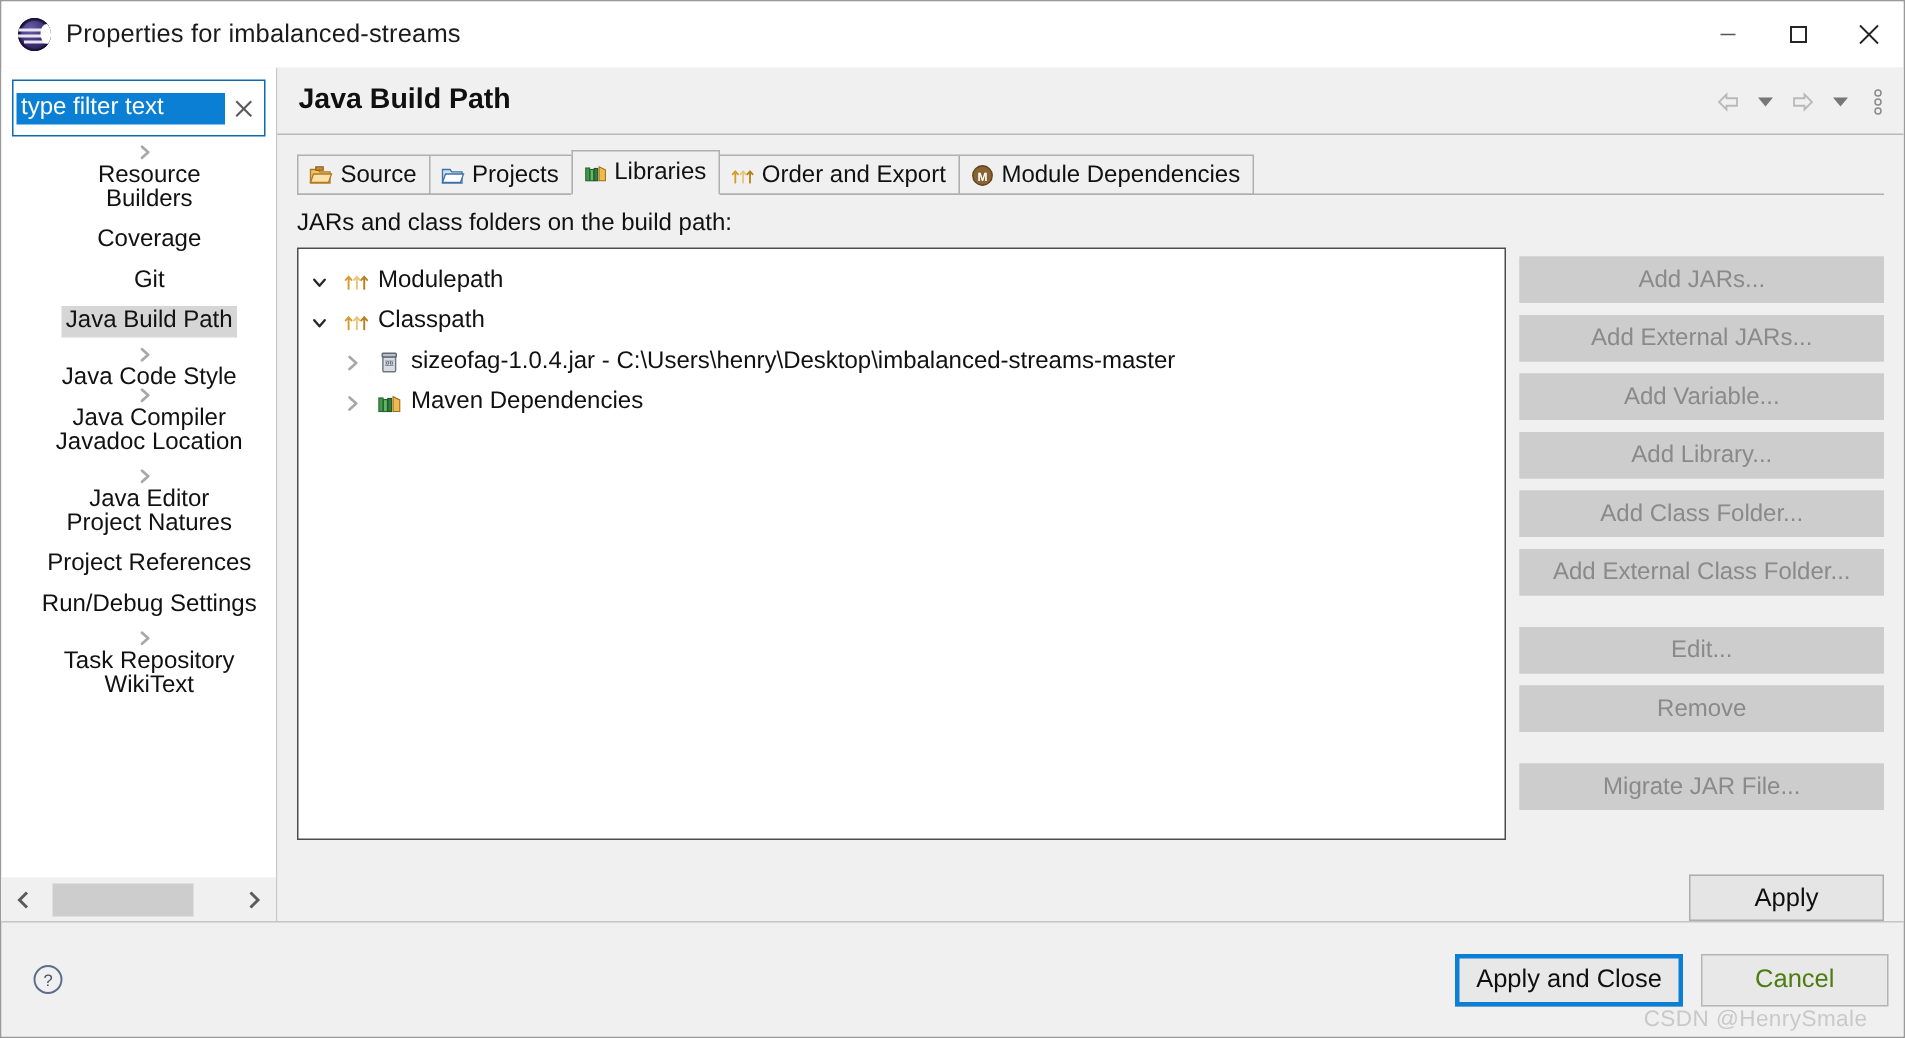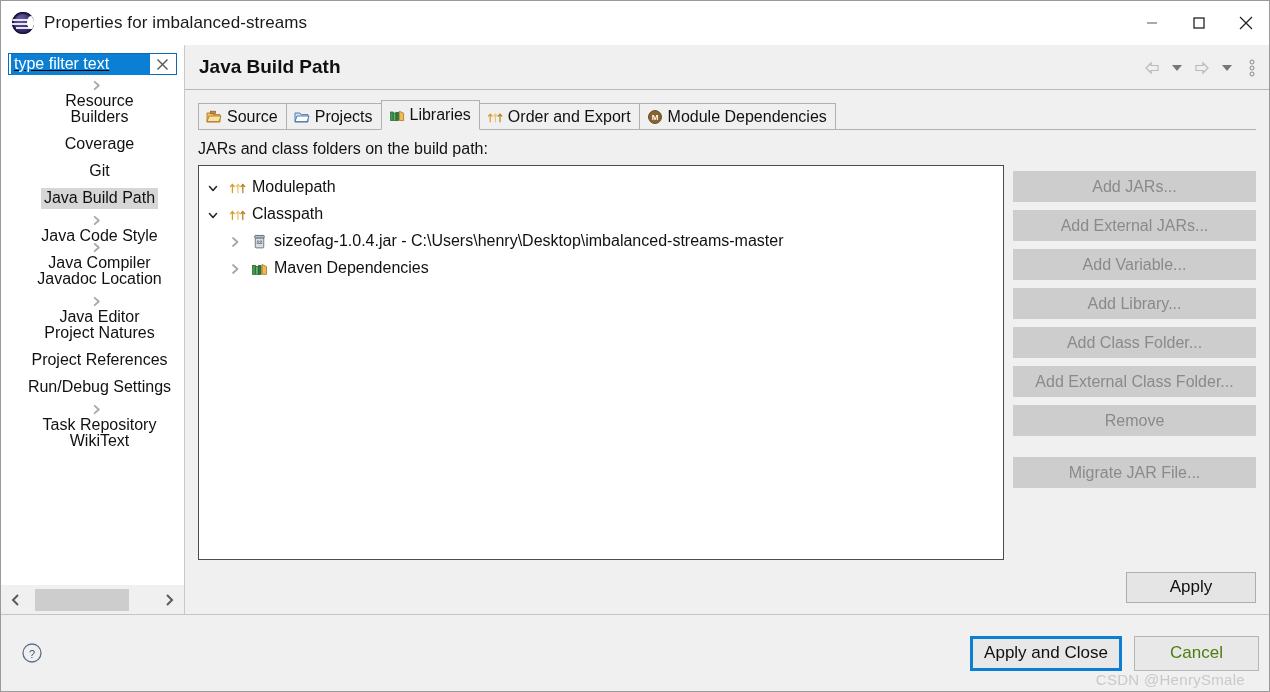--- a/index.html
+++ b/index.html
@@ -83,28 +83,27 @@
   #sidebar {
     width: 184px;
     background: #ffffff;
     display: flex;
     flex-direction: column;
     flex: none;
     border-right: 1px solid #c8c8c8;
   }
   #filter-wrap {
     margin: 8px 7px 3px 7px;
-    height: 22px;
+    height: 38px;
     border: 1px solid #0d6ab5;
     background: #ffffff;
     display: flex;
     align-items: center;
     padding: 0 2px 0 0;
     flex: none;
-    text-decoration: underline;
   }
   #filter-value {
     flex: 1;
     font-size: 16px;
     color: #ffffff;
     background: #0b7fd4;
     padding: 1px 2px 2px 3px;
     margin-left: 2px;
     white-space: nowrap;
     overflow: hidden;
@@ -286,21 +285,21 @@
     margin-bottom: 8px;
     white-space: nowrap;
   }
   .sbtn.gap-above { margin-top: 13px; }
 
   
   #apply-row {
     flex: none;
     height: 54px;
     display: flex;
-    align-items: center;
+    align-items: flex-end;
     justify-content: flex-end;
     padding-right: 13px;
   }
   #apply-btn {
     width: 130px; height: 31px;
     background: #e5e5e5;
     border: 1px solid #adadad;
     font-size: 17px;
     color: #101010;
     display: flex; align-items: center; justify-content: center;
@@ -637,20 +636,21 @@
               <span class="cp-label">Maven Dependencies</span>
             </div>
           </div>
         <div id="side-buttons">
             <div class="sbtn">Add JARs...</div>
             <div class="sbtn">Add External JARs...</div>
             <div class="sbtn">Add Variable...</div>
             <div class="sbtn">Add Library...</div>
             <div class="sbtn">Add Class Folder...</div>
             <div class="sbtn">Add External Class Folder...</div>
+            <div class="sbtn gap-above">Edit...</div>
             <div class="sbtn">Remove</div>
             <div class="sbtn gap-above">Migrate JAR File...</div>
           </div>
       </div>
 
       <div id="apply-row">
         <div id="apply-btn">Apply</div>
       </div>
 
     </div>

